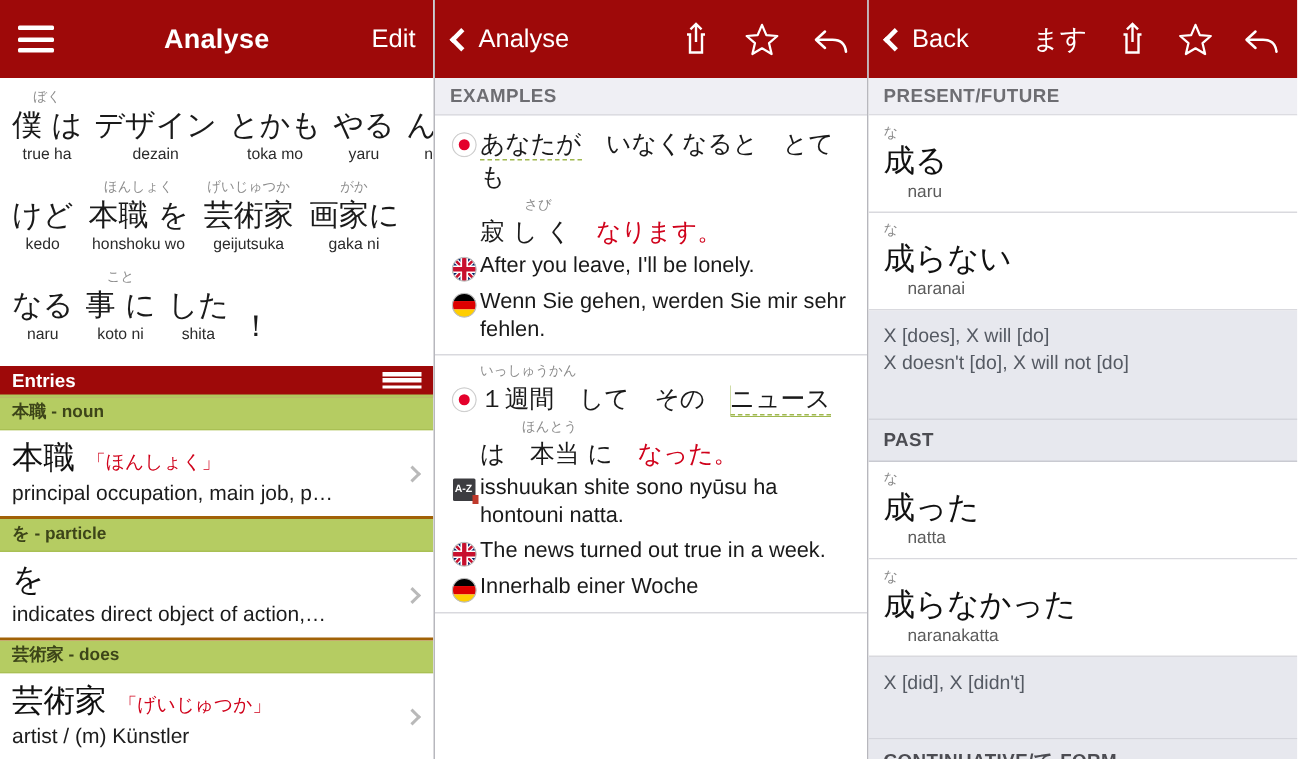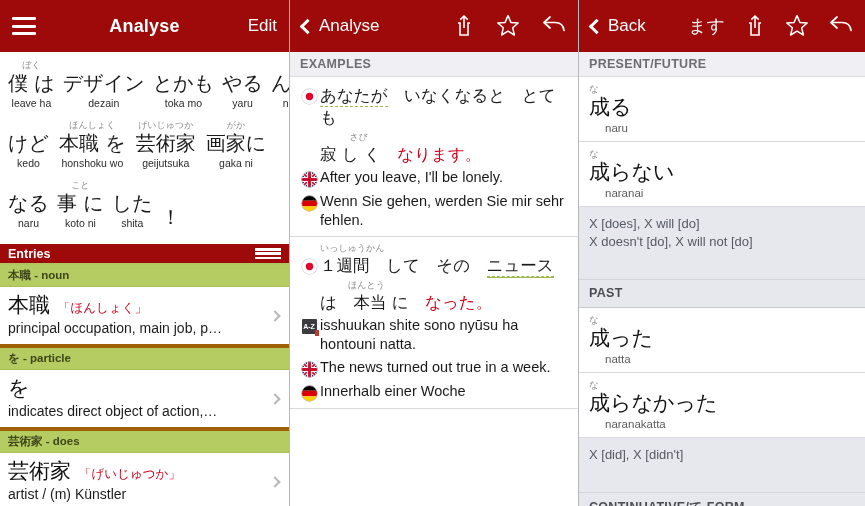--- a/index.html
+++ b/index.html
@@ -30,21 +30,21 @@
 
   .hamburger { width:24px; height:18px; display:flex; flex-direction:column;
     justify-content:space-between; cursor:pointer; }
   .hamburger i { display:block; height:3px; background:#fff; border-radius:1px; }
 
   .back-btn { display:flex; align-items:center; gap:4px; font-size:17px; color:#fff; }
   .chev-left { display:inline-block; width:11px; height:11px;
     border-left:3px solid #fff; border-bottom:3px solid #fff;
     transform:rotate(45deg); margin-right:2px; }
 
-  .nav-icons { margin-left:auto; display:flex; align-items:flex-start; gap:22px; }
+  .nav-icons { margin-left:auto; display:flex; align-items:flex-end; gap:22px; }
   .nav-icons.p3i { gap:20px; }
   .masu { font-size:18px; color:#fff; }
 
   svg.icn { display:block; }
 
   
   .analysis { padding:8px 8px 4px 8px; background:#fff; }
   .sent-row { display:flex; align-items:flex-end; flex-wrap:nowrap; margin-bottom:10px; }
   .sent-row.r1 { justify-content:flex-start; gap:8px; }
   .sent-row.r2 { gap:10px; }
@@ -66,21 +66,21 @@
   .grip { margin-left:auto; width:26px; height:11px; display:flex;
           flex-direction:column; justify-content:space-between; }
   .grip i { display:block; height:2.5px; background:#fff; }
 
   .sec-head {
     background:#b5cc62; color:#3d4519; font-size:11.5px; font-weight:bold;
     padding:3px 8px; line-height:15px; border-bottom:1px solid #a9c054;
   }
   .entry {
     position:relative; padding:5px 26px 6px 8px; background:#fff;
-    border-bottom:4px solid #a16207;
+    border-bottom:2px solid #a16207;
   }
   .entry-top { display:flex; align-items:baseline; gap:8px; }
   .entry-jp { font-size:21px; color:#111; font-family:"DejaVu Sans",sans-serif;
               line-height:26px; }
   .entry-read { font-size:12.5px; color:#d0021b; font-family:"DejaVu Sans",sans-serif; }
   .entry-def { font-size:14px; color:#1c1c1c; line-height:19px; margin-top:1px; }
   .chev-r { position:absolute; right:10px; top:50%; width:8px; height:8px;
     border-top:2px solid #b9b9b9; border-right:2px solid #b9b9b9;
     transform:translateY(-50%) rotate(45deg); }
 
@@ -146,21 +146,21 @@
       <div class="nav-title">Analyse</div>
       <div class="nav-right">Edit</div>
     </div>
 
     <div class="analysis">
 
       <div class="sent-row r1">
         <div class="tok">
           <div class="furi">ぼく</div>
           <div class="jp">僕 は</div>
-          <div class="rom">leave ha</div>
+          <div class="rom">true ha</div>
         </div>
         <div class="tok nofuri">
           <div class="furi"></div>
           <div class="jp">デザイン</div>
           <div class="rom">dezain</div>
         </div>
         <div class="tok nofuri">
           <div class="furi">x</div>
           <div class="jp">とかも</div>
           <div class="rom">toka mo</div>

